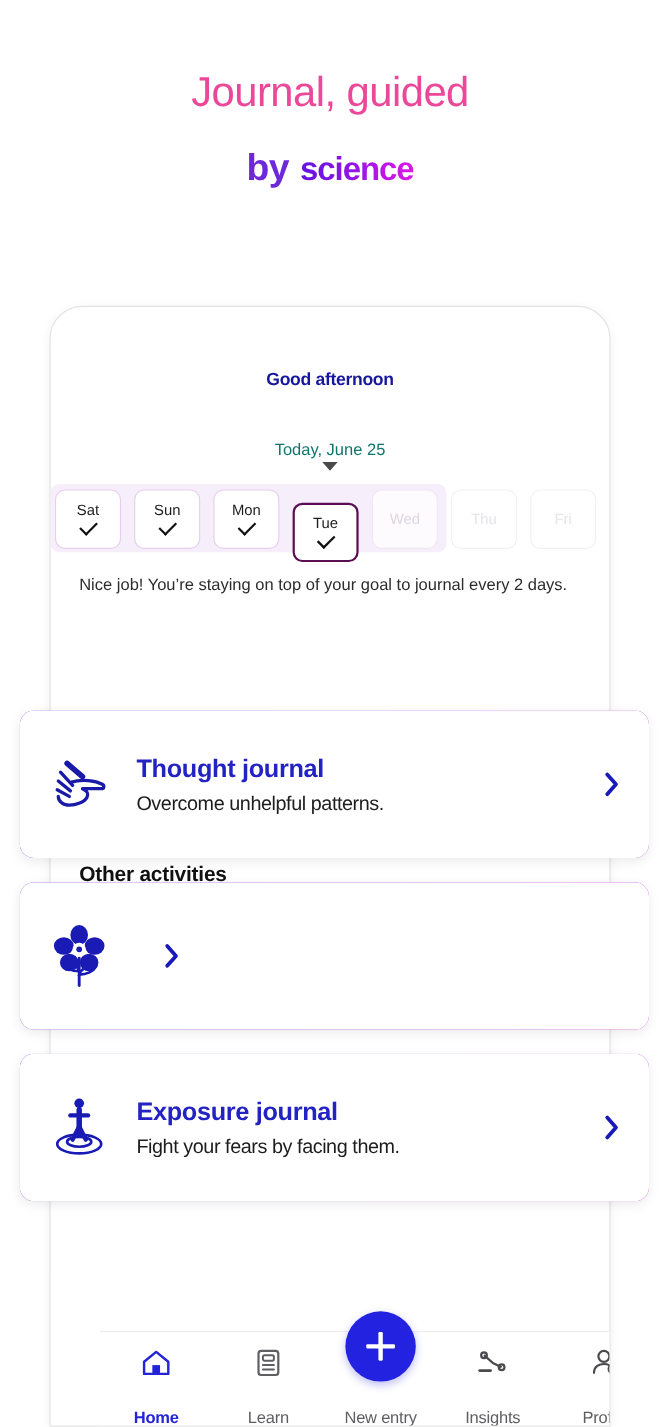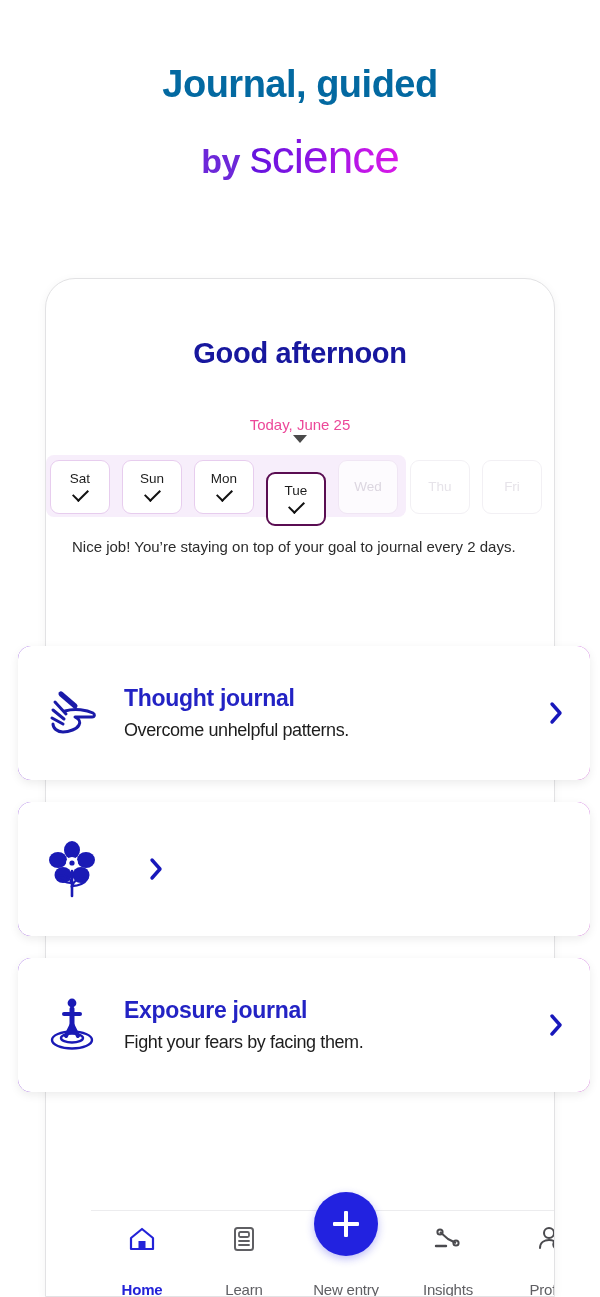--- a/index.html
+++ b/index.html
@@ -7,56 +7,56 @@
     width: 600px; height: 1297px;
     background: #ffffff;
     font-family: "Liberation Sans", sans-serif;
     overflow: hidden;
   }
   .page { position: relative; width: 600px; height: 1297px; background: #fff; }
 
   
   .hero { position: absolute; top: 62px; left: 0; width: 600px; text-align: center; }
   .hero-line1 {
-    font-size: 38px; font-weight: 700; letter-spacing: -0.5px;
-    color: #0369a1; line-height: 1.2;
+    font-size: 38px; font-weight: 400; letter-spacing: -0.5px;
+    color: #ec4899; line-height: 1.2;
   }
   .hero-line2 {
     margin-top: 22px;
     font-size: 38px; font-weight: 700; letter-spacing: -0.5px;
     line-height: 1.2; color: #1a1a8c;
     white-space: nowrap;
   }
   .hero-by { color: #6d28d9; font-size: 34px; font-weight: 700; }
   .hero-word {
-    font-size: 46px; font-weight: 400; letter-spacing: -1px;
+    font-size: 30px; font-weight: 700; letter-spacing: -1px;
     background: linear-gradient(90deg, #5c13dd 0%, #8a14e4 45%, #c416e8 80%, #d819e6 100%);
     -webkit-background-clip: text; background-clip: text;
     -webkit-text-fill-color: transparent; color: #9b15e5;
     padding-left: 10px;
   }
 
   
   .phone {
     position: absolute; left: 45px; top: 278px;
     width: 510px; height: 1019px;
     background: #fff;
     border: 1.5px solid #e2e2e4;
     border-top-left-radius: 30px; border-top-right-radius: 30px;
     box-shadow: 0 2px 10px rgba(0,0,0,0.05);
     overflow: hidden;
   }
 
   .greeting {
     margin-top: 58px; text-align: center;
-    font-size: 29px; font-weight: 700; letter-spacing: -0.3px;
+    font-size: 16px; font-weight: 700; letter-spacing: -0.3px;
     color: #17179e;
   }
   .today-row { margin-top: 46px; text-align: center; }
-  .today-text { font-size: 15px; color: #ec4899; font-weight: 400; }
+  .today-text { font-size: 15px; color: #0f766e; font-weight: 400; }
   .caret {
     margin: 2px auto 0; width: 0; height: 0;
     border-left: 7px solid transparent; border-right: 7px solid transparent;
     border-top: 8px solid #4a4a4a;
   }
 
   
   .daystrip {
     position: relative; margin-top: 12px; height: 62px;
     padding-left: 0px;

